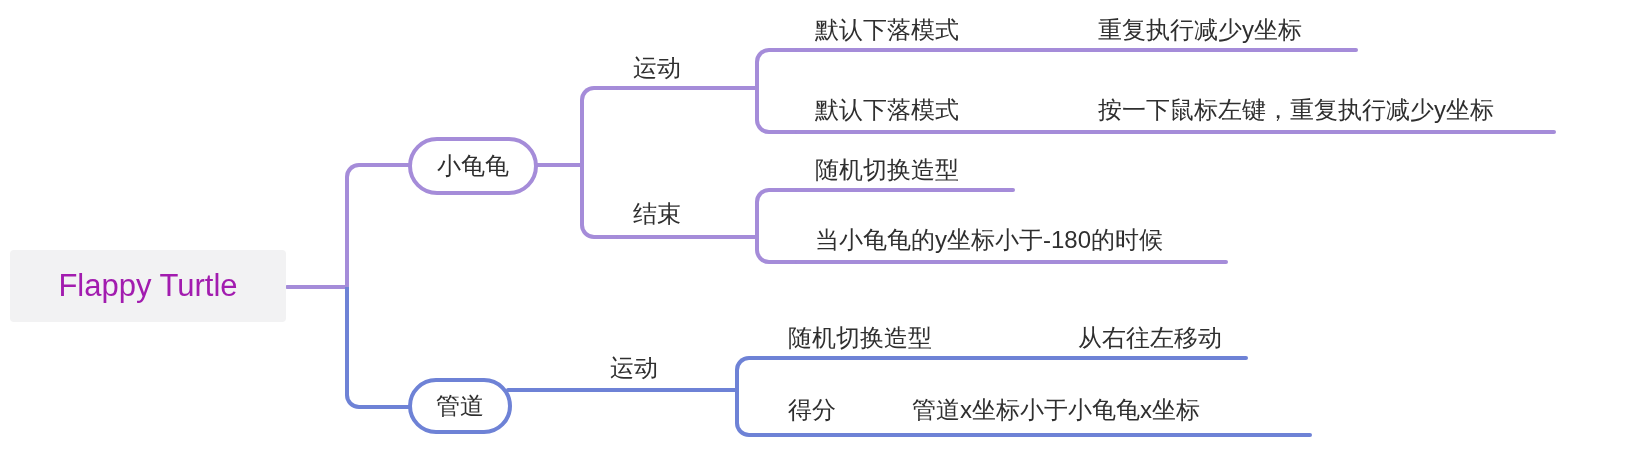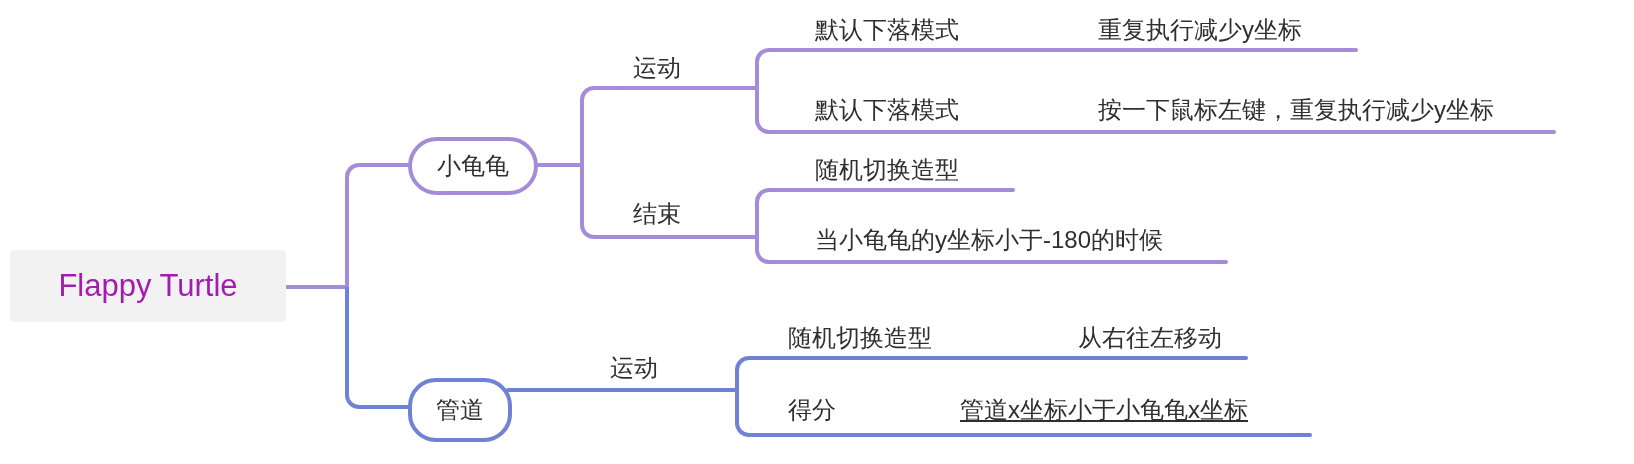--- a/index.html
+++ b/index.html
@@ -102,32 +102,32 @@
   <div class="elbow purple" style="left:755px; top:188px; width:44px; height:76px;
        border-left:4px solid var(--purple); border-top:4px solid var(--purple); border-bottom:4px solid var(--purple);
        border-top-left-radius:14px; border-bottom-left-radius:14px;"></div>
 
   <div class="label" style="left:815px; top:154px;">随机切换造型</div>
   <div class="h-line purple-bg" style="left:795px; top:188px; width:220px;"></div>
 
   <div class="label" style="left:815px; top:224px;">当小龟龟的y坐标小于-180的时候</div>
   <div class="h-line purple-bg" style="left:795px; top:260px; width:433px;"></div>
 
-  <div class="oval blue" style="left:408px; top:378px; width:104px; height:64px; border-radius:28px;">
+  <div class="oval blue" style="left:408px; top:378px; width:104px; height:56px; border-radius:28px;">
     <span>管道</span>
   </div>
 
   <div class="label" style="left:610px; top:352px;">运动</div>
   <div class="h-line blue-bg" style="left:506px; top:388px; width:233px;"></div>
 
   <div class="elbow blue" style="left:735px; top:356px; width:44px; height:81px;
        border-left:4px solid var(--blue); border-top:4px solid var(--blue); border-bottom:4px solid var(--blue);
        border-top-left-radius:14px; border-bottom-left-radius:14px;"></div>
 
   <div class="label" style="left:788px; top:322px;">随机切换造型</div>
   <div class="label" style="left:1078px; top:322px;">从右往左移动</div>
   <div class="h-line blue-bg" style="left:775px; top:356px; width:473px;"></div>
 
   <div class="label" style="left:788px; top:394px;">得分</div>
-  <div class="label" style="left:960px; top:394px;text-decoration:underline;">管道x坐标小于小龟龟x坐标</div>
+  <div class="label" style="left:912px; top:394px;">管道x坐标小于小龟龟x坐标</div>
   <div class="h-line blue-bg" style="left:775px; top:433px; width:537px;"></div>
 
 </div>
 
 </body></html>

